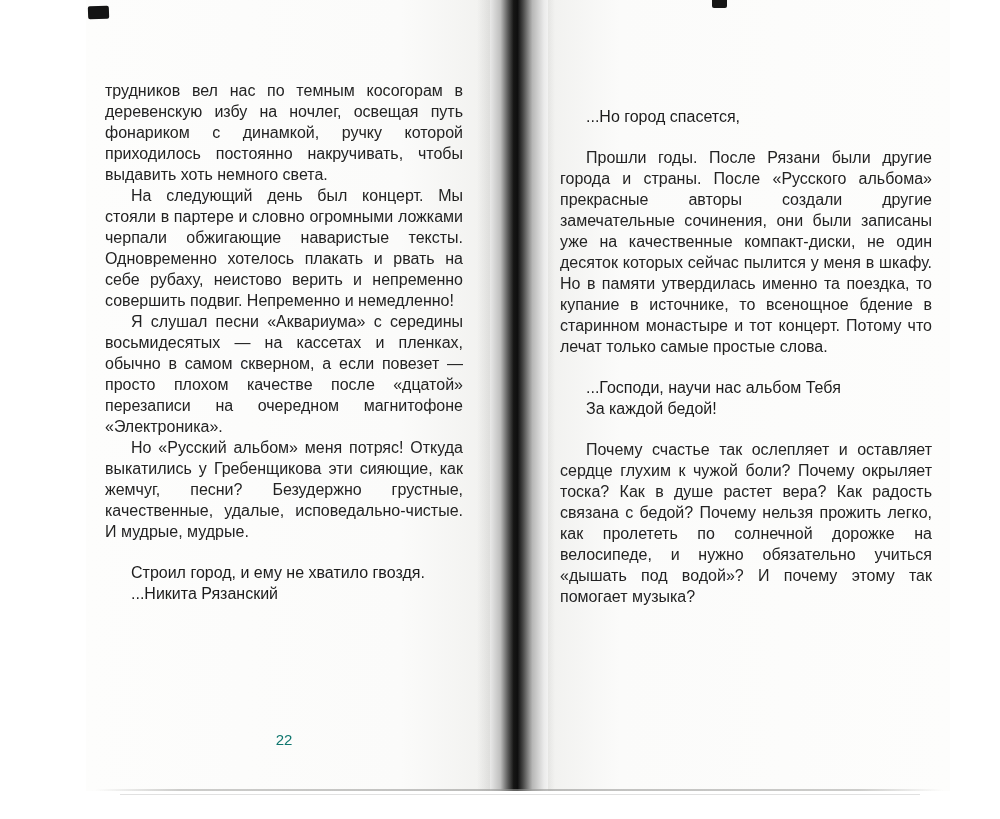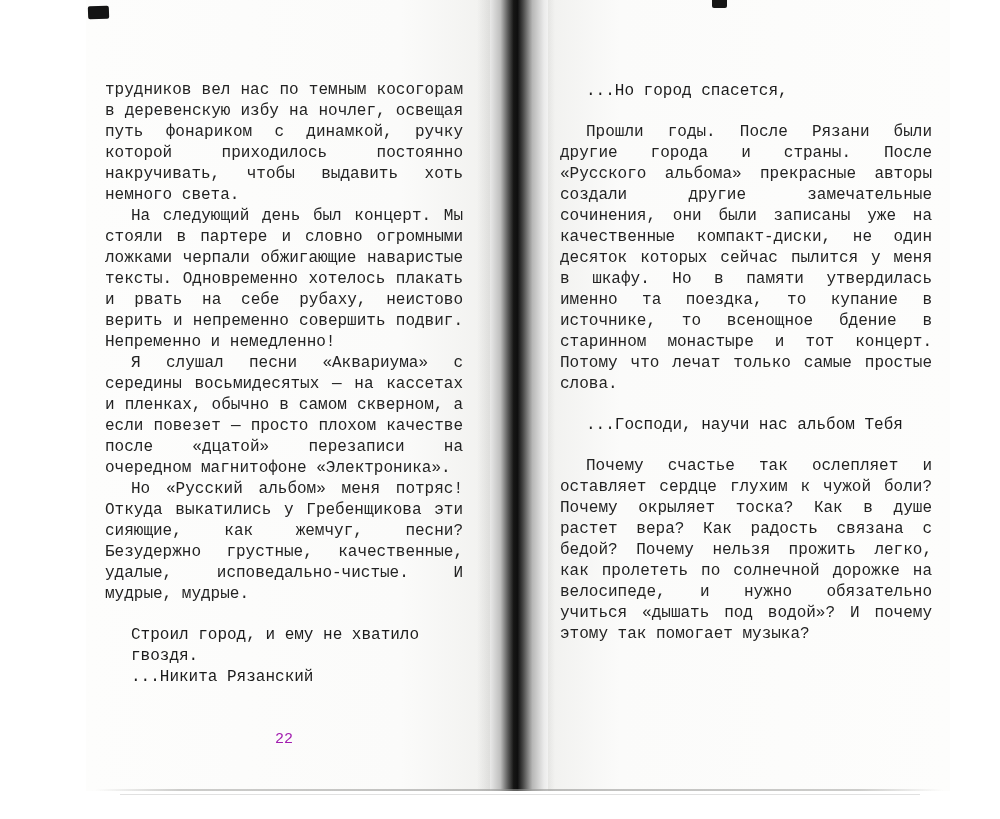--- a/index.html
+++ b/index.html
@@ -6,21 +6,21 @@
     margin: 0;
     padding: 0;
     background: #ffffff;
   }
   .photo {
     position: relative;
     width: 1000px;
     height: 819px;
     background: #ffffff;
     overflow: hidden;
-    font-family: Liberation Mono, monospace;
+    font-family: Liberation Sans, sans-serif;
     color: #232323;
   }
   
   .page-paper {
     position: absolute;
     top: 0;
     height: 791px;
     background: #fdfdfc;
   }
   .page-paper.left  { left: 86px;  width: 404px;
@@ -49,21 +49,21 @@
   }
 
   
   .text-col {
     position: absolute;
     font-size: 16px;
     line-height: 21px;
     text-align: justify;
   }
   .text-col.left  { left: 105px; top: 80px;  width: 358px; }
-  .text-col.right { left: 560px; top: 81px;  width: 372px; }
+  .text-col.right { left: 560px; top: 106px;  width: 372px; }
 
   .para {
     margin: 0;
     text-indent: 26px;
     text-align: justify;
   }
   .para.noindent { text-indent: 0; }
 
   .verse {
     margin: 20px 0 20px 26px;
@@ -71,21 +71,21 @@
   .verse-line {
     text-align: left;
     color: #1c1c1c;
   }
 
   .pagenum {
     position: absolute;
     top: 731px;
     font-size: 15px;
     text-align: center;
-    color: #a21caf;
+    color: #0f766e;
   }
   .pagenum.left  { left: 105px; width: 358px; }
   .pagenum.right { left: 560px; width: 372px; }
 
   
   .mark-top-left {
     position: absolute;
     left: 88px;
     top: 6px;
     width: 21px;
@@ -144,20 +144,21 @@
     </div>
   </div>
 
   <div class="text-col right">
     <div class="verse" style="margin-top:0;">
       <div class="verse-line">...Но город спасется,</div>
     </div>
     <p class="para">Прошли годы. После Рязани были другие города и страны. После «Русского альбома» прекрасные авторы создали другие замечательные сочинения, они были записаны уже на качественные компакт-диски, не один десяток которых сейчас пылится у меня в шкафу. Но в памяти утвердилась именно та поездка, то купание в источнике, то всенощное бдение в старинном монастыре и тот концерт. Потому что лечат только самые простые слова.</p>
     <div class="verse">
       <div class="verse-line">...Господи, научи нас альбом Тебя</div>
+      <div class="verse-line">За каждой бедой!</div>
     </div>
     <p class="para">Почему счастье так ослепляет и оставляет сердце глухим к чужой боли? Почему окрыляет тоска? Как в душе растет вера? Как радость связана с бедой? Почему нельзя прожить легко, как пролететь по солнечной дорожке на велосипеде, и нужно обязательно учиться «дышать под водой»? И почему этому так помогает музыка?</p>
   </div>
 
   <div class="pagenum left">22</div>
 
   <div class="gutter"></div>
   <div class="mark-top-left"></div>
   <div class="mark-top-center"></div>
   <div class="bottom-edge"></div>

